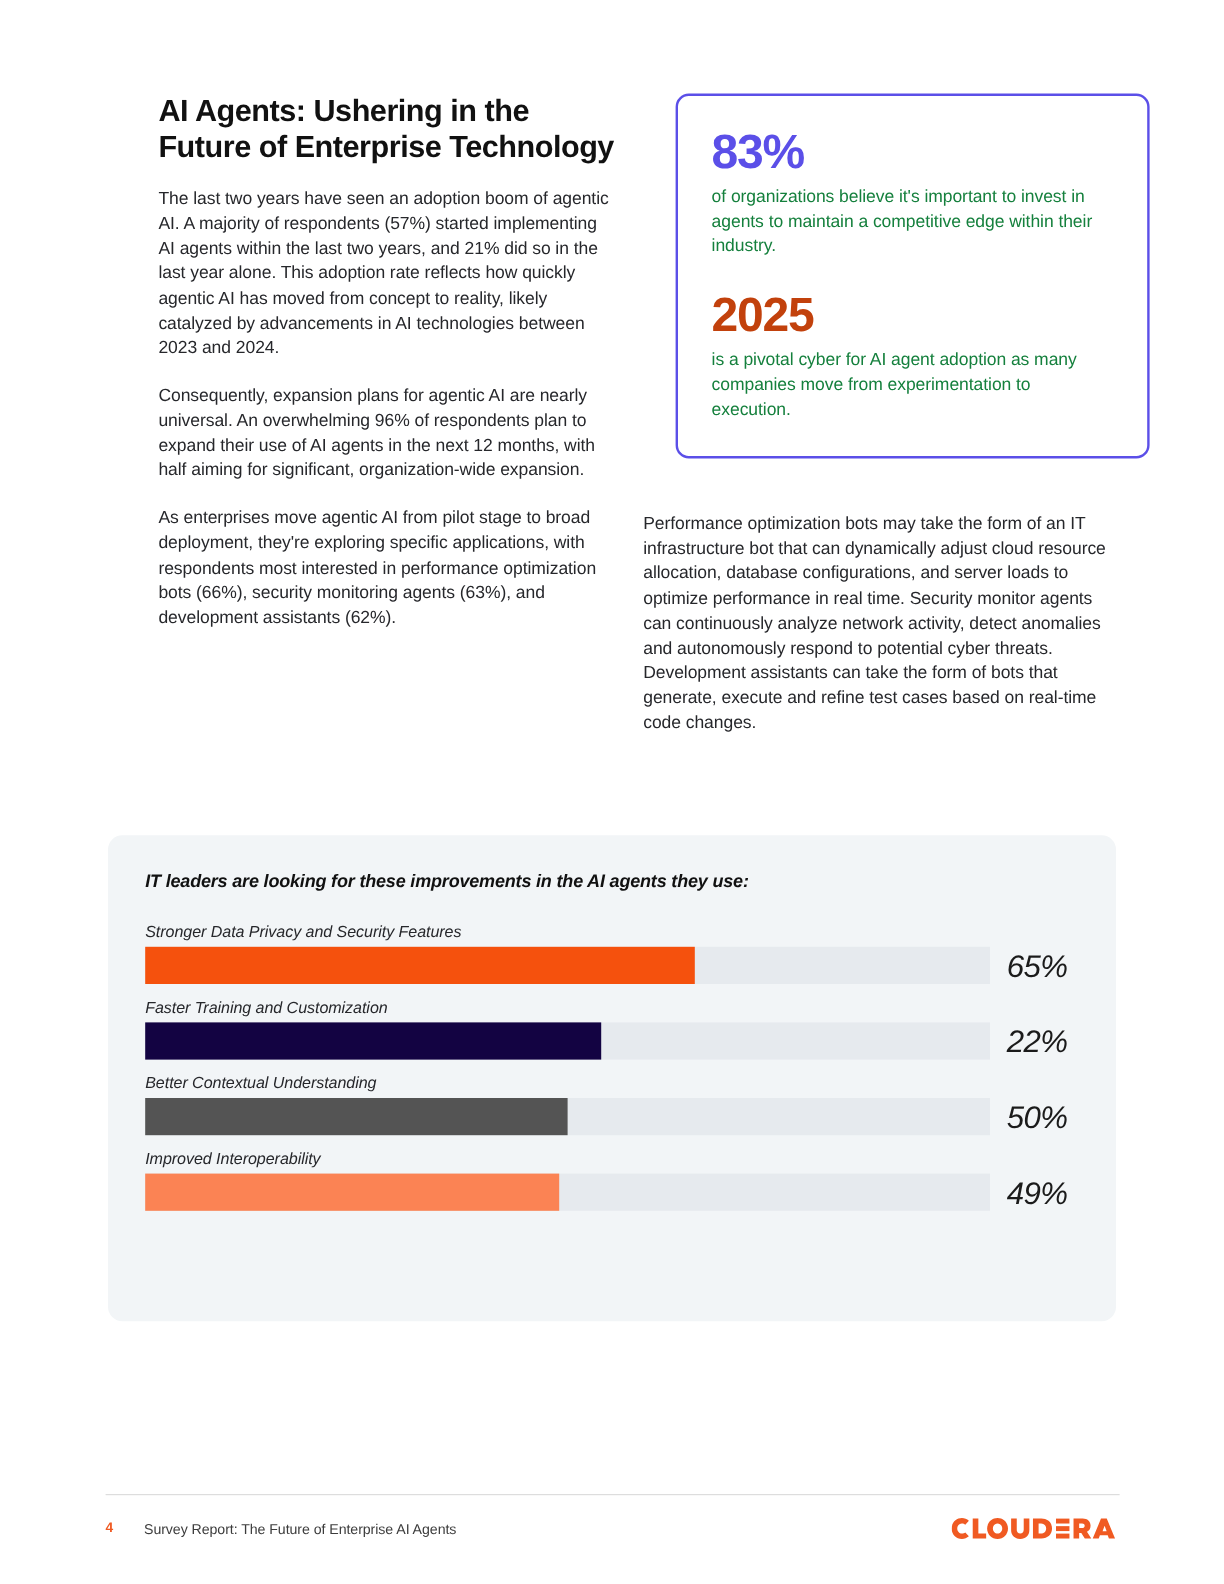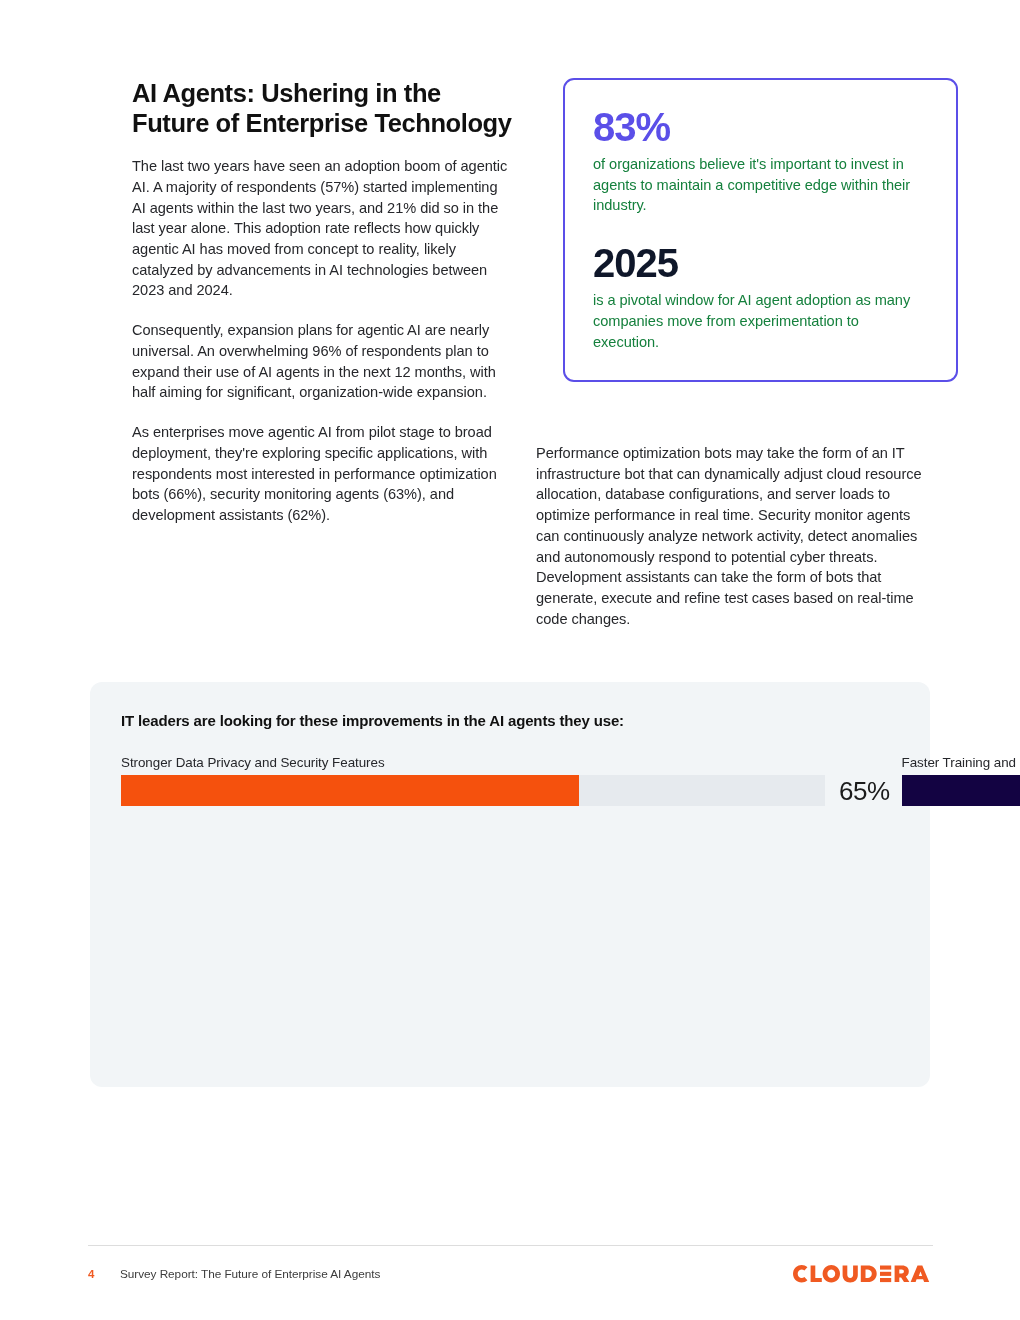--- a/index.html
+++ b/index.html
@@ -87,46 +87,47 @@
   .right-par {
     font-size: 14.6px;
     line-height: 1.42;
     color: #26272b;
     margin: 0;
     letter-spacing: -0.05px;
   }
   .right-par-wrap {
     position: absolute;
     left: 536px;
-    top: 443px;
+    top: 427px;
     width: 396px;
   }
 
   
   .chart-panel {
     position: absolute;
     left: 90px;
-    top: 682px;
+    top: 696px;
     width: 840px;
     height: 405px;
     background: #f2f5f7;
     border-radius: 12px;
     box-sizing: border-box;
     padding: 30px 32px 30px 31px;
+    font-style: italic;
   }
   .chart-title {
     font-size: 15px;
     font-weight: bold;
     color: #111111;
     margin: 0 0 26px 0;
     letter-spacing: -0.15px;
   }
   .bar-rows {
     display: flex;
-    flex-direction: row;
+    flex-direction: column;
     gap: 12px;
   }
   .bar-row {
     display: block;
   }
   .bar-label {
     font-size: 13.4px;
     color: #26272b;
     margin: 0 0 5px 0;
     letter-spacing: -0.05px;
@@ -205,22 +206,22 @@
       <h1 class="doc-title">AI Agents: Ushering in the Future of Enterprise Technology</h1>
       <p class="body-par">The last two years have seen an adoption boom of agentic AI. A majority of respondents (57%) started implementing AI agents within the last two years, and 21% did so in the last year alone. This adoption rate reflects how quickly agentic AI has moved from concept to reality, likely catalyzed by advancements in AI technologies between 2023 and 2024.</p>
       <p class="body-par">Consequently, expansion plans for agentic AI are nearly universal. An overwhelming 96% of respondents plan to expand their use of AI agents in the next 12 months, with half aiming for significant, organization-wide expansion.</p>
       <p class="body-par">As enterprises move agentic AI from pilot stage to broad deployment, they're exploring specific applications, with respondents most interested in performance optimization bots (66%), security monitoring agents (63%), and development assistants (62%).</p>
     </div>
 
     <div class="col-right">
       <div class="stat-box" style="border-color: rgb(91, 79, 232);">
         <div class="stat-number" style="color: rgb(91, 79, 232);">83%</div>
         <p class="stat-desc">of organizations believe it's important to invest in agents to maintain a competitive edge within their industry.</p>
-        <div class="stat-number" style="color: #0f172a;">2025</div>
-        <p class="stat-desc last">is a pivotal window for AI agent adoption as many companies move from experimentation to execution.</p>
+        <div class="stat-number" style="color: #c2410c;">2025</div>
+        <p class="stat-desc last">is a pivotal cyber for AI agent adoption as many companies move from experimentation to execution.</p>
       </div>
     </div>
 
   </div>
 
   <div class="right-par-wrap">
     <p class="right-par">Performance optimization bots may take the form of an IT infrastructure bot that can dynamically adjust cloud resource allocation, database configurations, and server loads to optimize performance in real time. Security monitor agents can continuously analyze network activity, detect anomalies and autonomously respond to potential cyber threats. Development assistants can take the form of bots that generate, execute and refine test cases based on real-time code changes.</p>
   </div>
 
   <div class="chart-panel" style="background: rgb(242, 245, 247);">
@@ -251,20 +252,29 @@
       <div class="bar-row">
         <div class="bar-label">Better Contextual Understanding</div>
         <div class="bar-line">
           <div class="bar-track" style="background: rgb(230, 234, 238);">
             <div class="bar-fill" style="width: 50%; background: rgb(84, 84, 84);"></div>
           </div>
           <div class="bar-value">50%</div>
         </div>
       </div>
 
+      <div class="bar-row">
+        <div class="bar-label">Improved Interoperability</div>
+        <div class="bar-line">
+          <div class="bar-track" style="background: rgb(230, 234, 238);">
+            <div class="bar-fill" style="width: 49%; background: rgb(251, 131, 84);"></div>
+          </div>
+          <div class="bar-value">49%</div>
+        </div>
+      </div>
 
     </div>
   </div>
 
   <div class="footer-rule"></div>
   <div class="footer">
     <span class="footer-page-num" style="color: rgb(240, 90, 34);">4</span>
     <span class="footer-text">Survey Report: The Future of Enterprise AI Agents</span>
     <span class="footer-logo">
       <svg class="logo-svg" width="140" height="24" viewBox="0 0 140 24">

